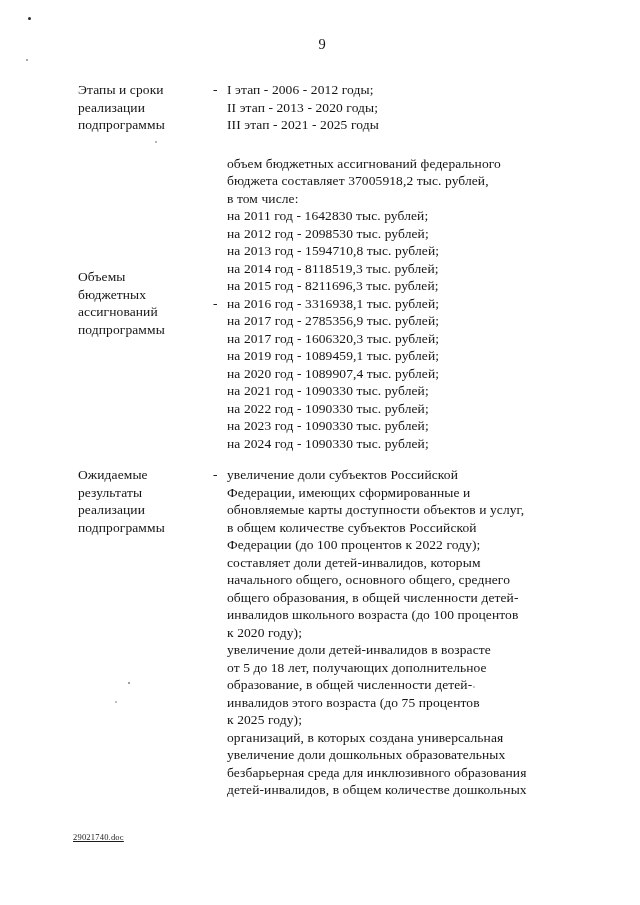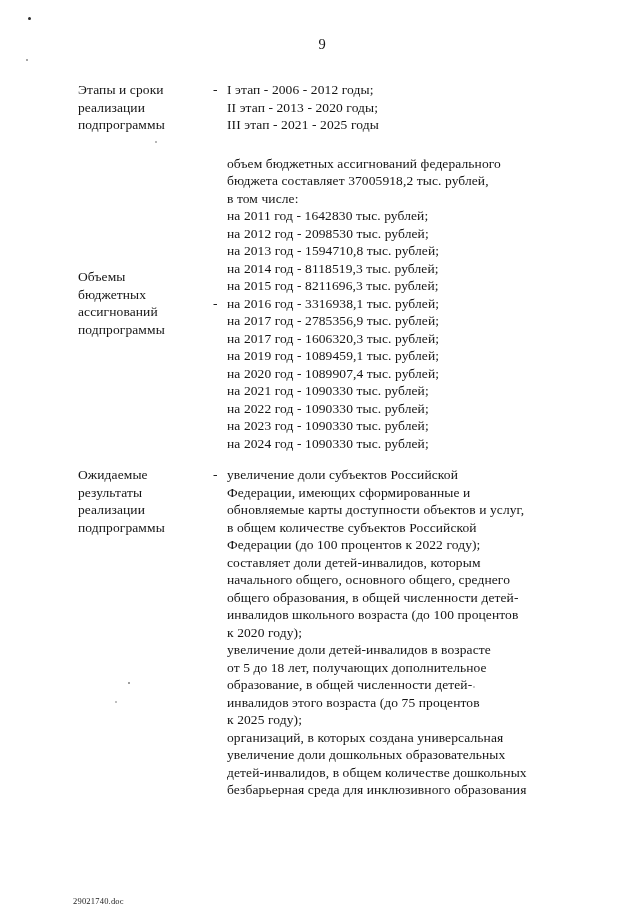--- a/index.html
+++ b/index.html
@@ -52,25 +52,26 @@
   }
   .line {
     font-size: 13.5px;
     line-height: 17.5px;
     white-space: nowrap;
     letter-spacing: 0.1px;
   }
   .footer {
     position: absolute;
     left: 73px;
-    top: 896px;
+    top: 832px;
     font-size: 8.5px;
     line-height: 10px;
     color: #1c1c1c;
     letter-spacing: 0.2px;
+    text-decoration: underline;
   }
   .artifact {
     position: absolute;
     border-radius: 50%;
     background: #2a2a2a;
   }
   .a1 { left: 28px;  top: 17px;  width: 3px; height: 3px; }
   .a2 { left: 26px;  top: 59px;  width: 2px; height: 2px; opacity: .55; }
   .a3 { left: 155px; top: 141px; width: 2px; height: 2px; opacity: .45; }
   .a4 { left: 128px; top: 682px; width: 2px; height: 2px; opacity: .6; }
@@ -145,22 +146,22 @@
         <div class="line">общего образования, в общей численности детей-</div>
         <div class="line">инвалидов школьного возраста (до 100 процентов</div>
         <div class="line">к 2020 году);</div>
         <div class="line">увеличение доли детей-инвалидов в возрасте</div>
         <div class="line">от 5 до 18 лет, получающих дополнительное</div>
         <div class="line">образование, в общей численности детей-</div>
         <div class="line">инвалидов этого возраста (до 75 процентов</div>
         <div class="line">к 2025 году);</div>
         <div class="line">организаций, в которых создана универсальная</div>
         <div class="line">увеличение доли дошкольных образовательных</div>
+        <div class="line">безбарьерная среда для инклюзивного образования</div>
         <div class="line">детей-инвалидов, в общем количестве дошкольных</div>
-        <div class="line">безбарьерная среда для инклюзивного образования</div>
       </div>
   </div>
 </div>
 
 <div class="footer">29021740.doc</div>
 
 <div class="artifact a1"></div>
 <div class="artifact a2"></div>
 <div class="artifact a3"></div>
 <div class="artifact a4"></div>

